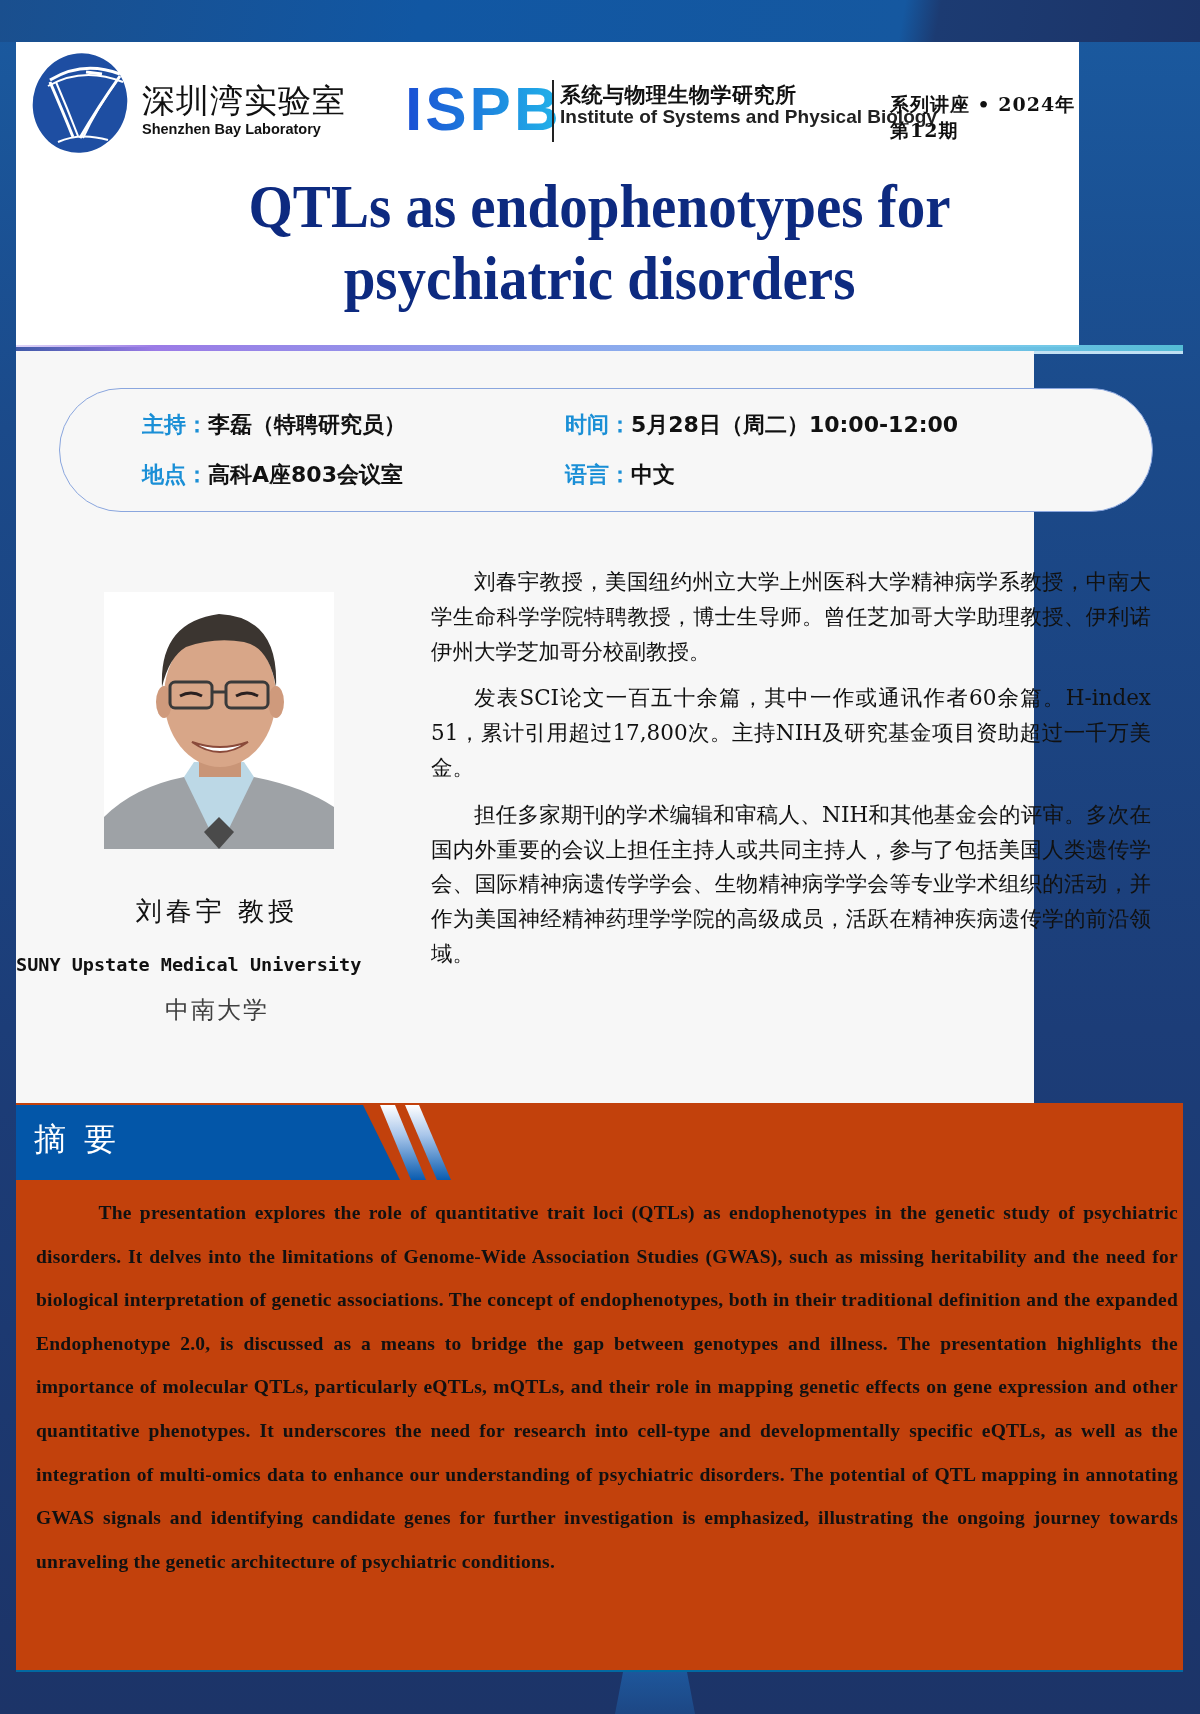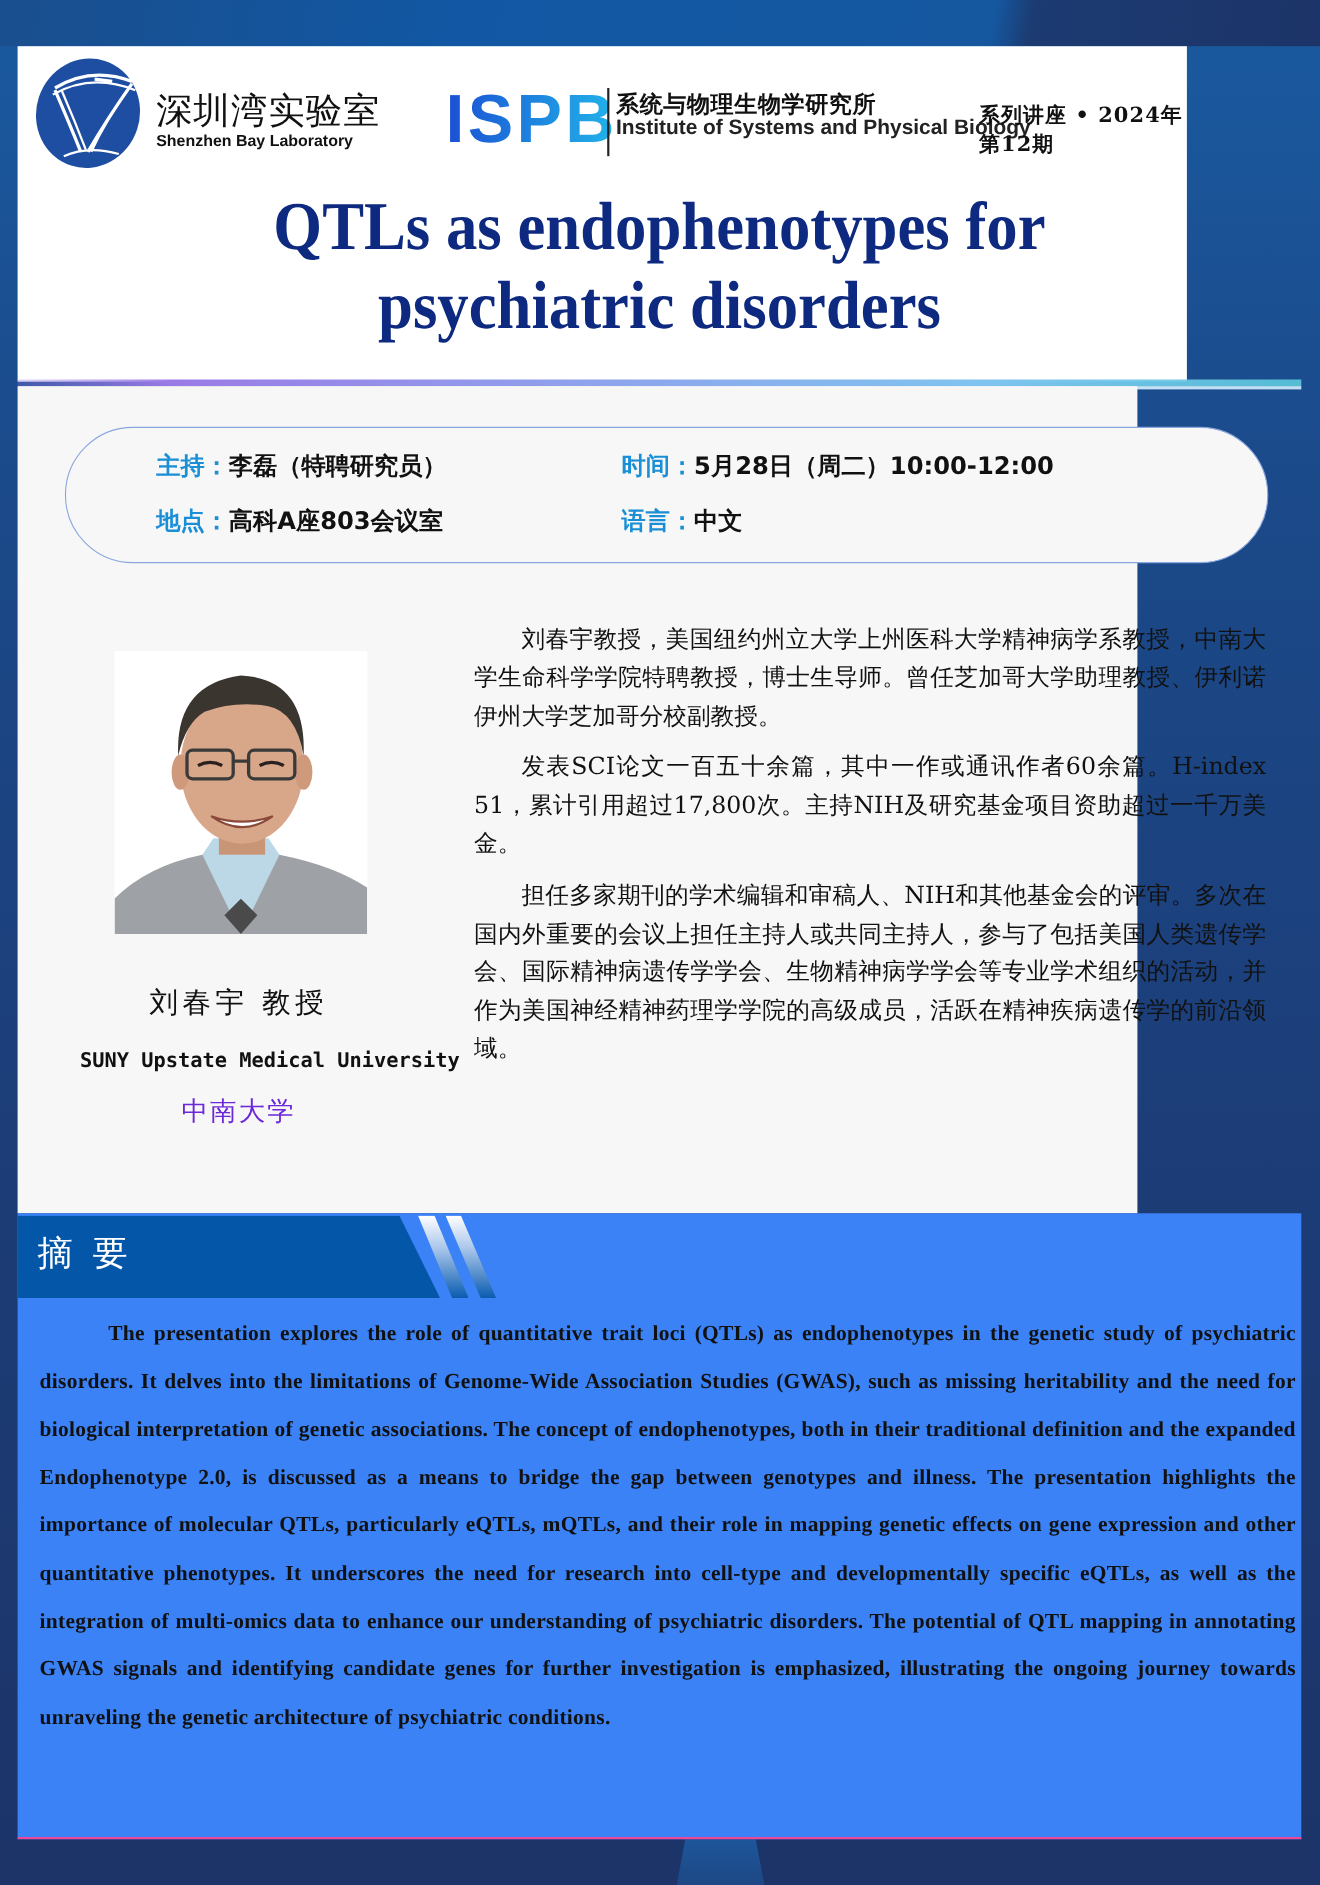--- a/index.html
+++ b/index.html
@@ -78,38 +78,38 @@
 
   .photo {
     position: absolute; left: 88px; top: 241px; width: 230px; height: 257px;
     background: #ffffff; overflow: hidden;
   }
   .speaker-name {
     position: absolute; left: 0; top: 543px; width: 402px; text-align: center;
     font-family: "DejaVu Serif", serif; font-size: 26px; color: #111; letter-spacing: 4px;
   }
   .speaker-affil-en {
-    position: absolute; left: 0; top: 603px; width: 402px; text-align: right;
+    position: absolute; left: 0; top: 603px; width: 402px; text-align: left;
     font-family: "DejaVu Sans Mono", monospace; font-weight: bold; font-size: 18.5px; color: #111;
   }
   .speaker-affil-cn {
     position: absolute; left: 0; top: 643px; width: 402px; text-align: center;
-    font-family: "DejaVu Serif", serif; font-size: 24px; color: #6d28d9; letter-spacing: 2px;
+    font-family: "DejaVu Serif", serif; font-size: 24px; color: #404040; letter-spacing: 2px;
   }
   .bio {
     position: absolute; left: 403px; top: 202px; width: 744px;
     font-family: "DejaVu Serif", serif; font-size: 21.5px; line-height: 34.8px; color: #111;
     text-align: justify;
   }
   .bio p { margin: 12px; text-indent: 2em; }
 
   
   .abstract-panel {
     position: absolute; left: 16px; top: 1103px; width: 1167px; height: 569px;
-    background: #3b82f6; border-bottom: 2px solid #ec4899; box-sizing: border-box;
+    background: #c2410c; border-bottom: 2px solid #0369a1; box-sizing: border-box;
   }
   .abstract-band {
     position: absolute; left: 0; top: 2px; width: 384px; height: 75px;
     background: #0356a8; clip-path: polygon(0 0, 347px 0, 384px 100%, 0 100%);
   }
   .abstract-stripe {
     position: absolute; top: 2px; width: 46px; height: 75px;
     background: linear-gradient(180deg, #ffffff 0%, #a9c6ea 40%, #0a5cb0 100%);
   }
   .abstract-stripe.s1 { left: 364px; clip-path: polygon(0 0, 15px 0, 46px 100%, 31px 100%); }

